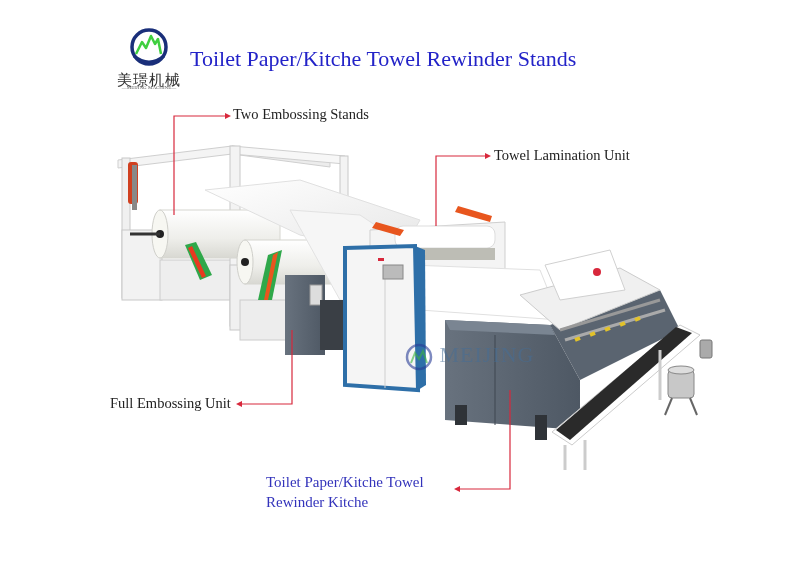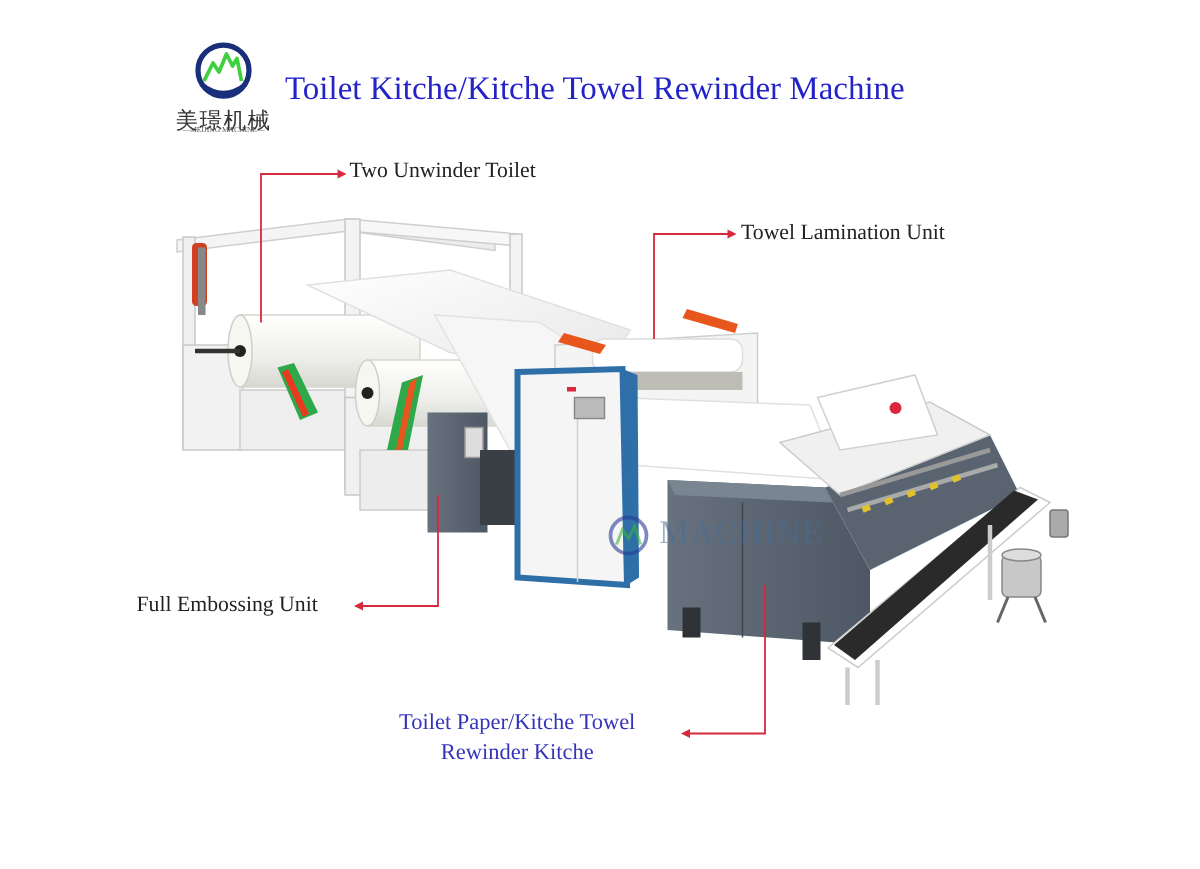--- a/index.html
+++ b/index.html
@@ -31,21 +31,21 @@
 <div class="header">
   <div class="logo">
     <svg width="38" height="40" viewBox="0 0 38 40">
       <ellipse cx="19" cy="19" rx="17" ry="17" fill="none" stroke="#1a2f7a" stroke-width="3.5"></ellipse>
       <path d="M6 26 L12 14 L16 20 L21 8 L25 16 L28 11 L31 26" fill="none" stroke="#3fcf3f" stroke-width="2.5" stroke-linejoin="round"></path>
       <path d="M4 28 Q19 40 34 28" fill="none" stroke="#1a2f7a" stroke-width="3"></path>
     </svg>
     <div class="logo-cn">美璟机械</div>
     <div class="logo-en">—MEIJING MACHINE—</div>
   </div>
-  <div class="title">Toilet Kitche/Kitche Towel Rewinder Machine</div>
+  <div class="title">Toilet Paper/Kitche Towel Rewinder Stands</div>
 </div>
 
 <svg class="machine" viewBox="0 0 800 579">
   <defs>
     <linearGradient id="rollG" x1="0" y1="0" x2="0" y2="1">
       <stop offset="0" stop-color="#ffffff"></stop>
         <stop offset="0.6" stop-color="#eeeeea"></stop>
         <stop offset="1" stop-color="#d8d8d2"></stop>
     </linearGradient>
     <linearGradient id="paperG" x1="0" y1="0" x2="1" y2="1">
@@ -158,21 +158,21 @@
     <line x1="690" y1="398" x2="697" y2="415" stroke="#666" stroke-width="2"></line>
     <rect x="700" y="340" width="12" height="18" fill="#aaa" stroke="#777" rx="2"></rect>
   </g>
 </svg>
 
 <div class="watermark">
   <svg width="28" height="28" viewBox="0 0 28 28" style="vertical-align:middle">
     <circle cx="14" cy="14" r="12" fill="none" stroke="rgba(40,60,150,0.6)" stroke-width="2.5"></circle>
     <path d="M6 20 L10 10 L14 16 L18 8 L22 20" fill="none" stroke="rgba(60,180,60,0.6)" stroke-width="2"></path>
   </svg>
-  <span>MACHINE</span>
+  <span>MEIJING</span>
 </div>
 
 <svg class="annot" viewBox="0 0 800 579">
   <g stroke="#d8283c" stroke-width="1.2" fill="none">
 
     <polyline points="174,215 174,116 227,116"></polyline>
 
     <polyline points="436,226 436,156 487,156"></polyline>
 
     <polyline points="292,330 292,404 240,404"></polyline>
@@ -180,19 +180,19 @@
     <polyline points="510,390 510,489 458,489"></polyline>
   </g>
   <g fill="#d8283c">
     <polygon points="231,116 225,113 225,119"></polygon>
     <polygon points="491,156 485,153 485,159"></polygon>
     <polygon points="236,404 242,401 242,407"></polygon>
     <polygon points="454,489 460,486 460,492"></polygon>
   </g>
 </svg>
 
-<div class="label" style="left:233px; top:106px;">Two Unwinder Toilet</div>
+<div class="label" style="left:233px; top:106px;">Two Embossing Stands</div>
 <div class="label" style="left:494px; top:147px;">Towel Lamination Unit</div>
-<div class="label" style="left:91px; top:395px;">Full Embossing Unit</div>
-<div class="label blue" style="left:266px; top:472px;text-align:center;">
+<div class="label" style="left:110px; top:395px;">Full Embossing Unit</div>
+<div class="label blue" style="left:266px; top:472px;">
   <div>Toilet Paper/Kitche Towel</div>
   <div>Rewinder Kitche</div>
 </div>
 
 </body></html>

